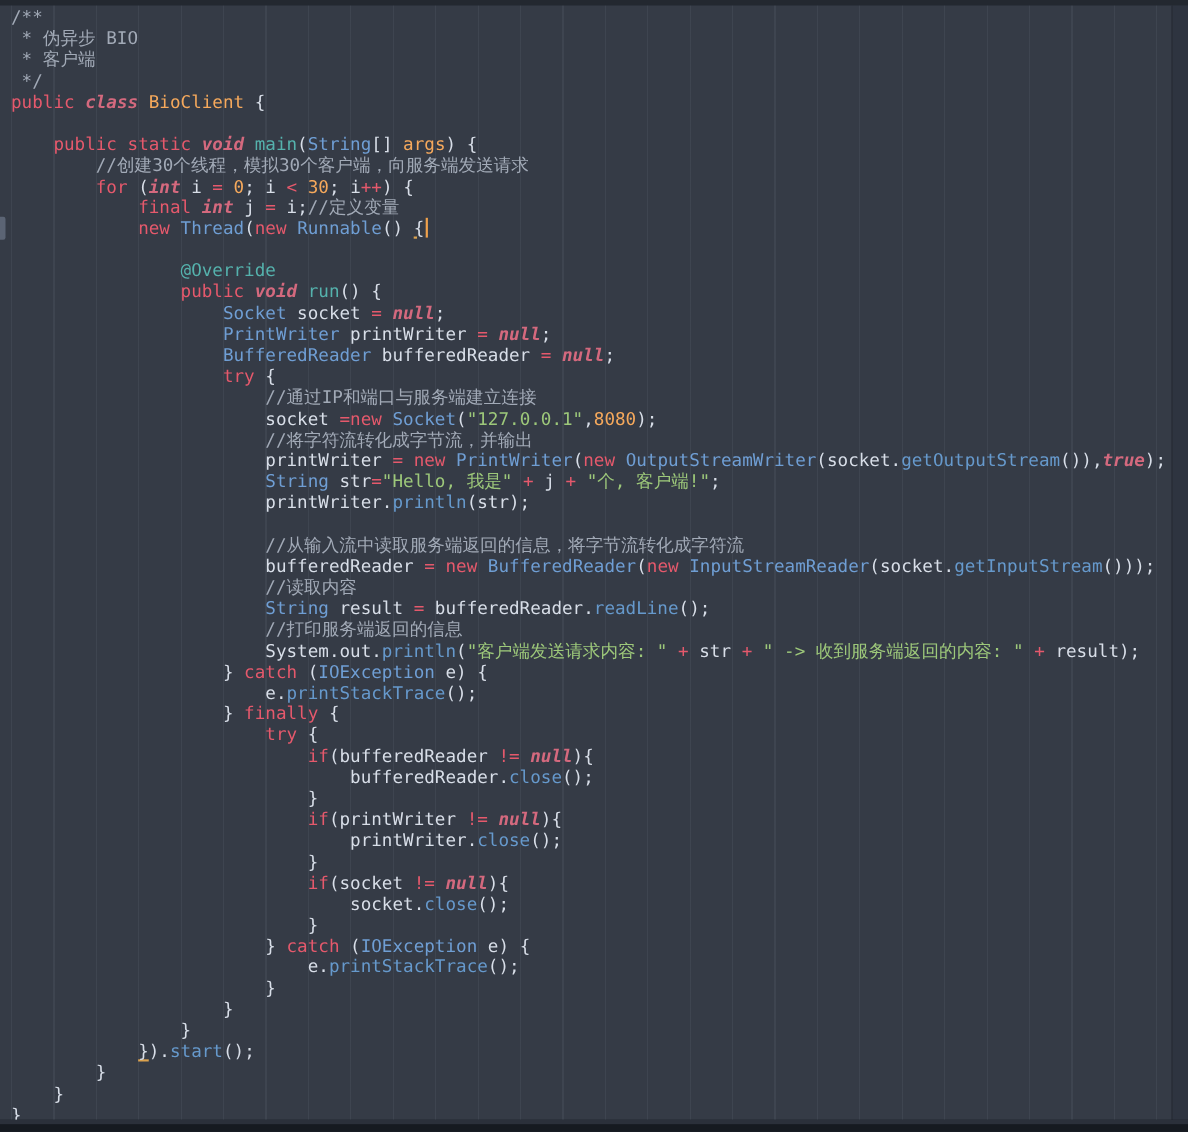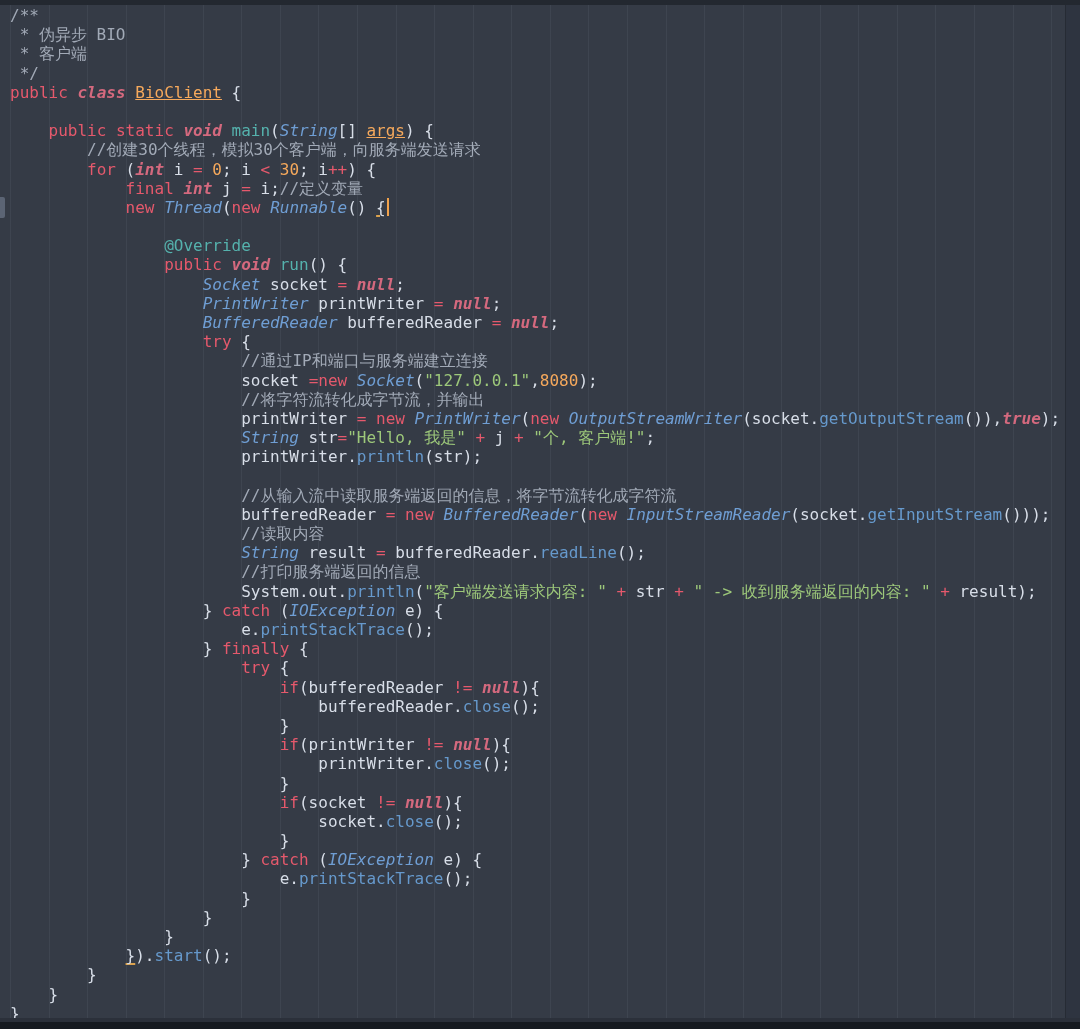--- a/index.html
+++ b/index.html
@@ -20,25 +20,25 @@
       transparent 1px,
       transparent 38.56px);
     background-position:10px 0;
     cursor:text;
   }
   .line{height:19.2px;min-height:19.2px;}
   .tk-txt {color:var(--c-txt,#d8dee8);}
   .tk-com {color:var(--c-com,#a2aab7);}
   .tk-kw  {color:var(--c-kw,#e5596c);}
   .tk-it  {color:var(--c-it,#d4697e);font-style:italic;font-weight:bold;}
-  .tk-type{color:var(--c-type,#6f9ed4);font-style:italic;}
+  .tk-type{color:var(--c-type,#6f9ed4);}
   .tk-call{color:var(--c-call,#6699cc);}
   .tk-fn  {color:var(--c-fn,#55b2ad);}
   .tk-num {color:var(--c-num,#f6a95c);}
-  .tk-cls {color:var(--c-num,#f6a95c);text-decoration:underline;}
+  .tk-cls {color:var(--c-num,#f6a95c);}
   .tk-str {color:var(--c-str,#9dc87a);}
   .tk-brk {color:var(--c-txt,#d8dee8);
            text-decoration:underline;
            text-decoration-color:var(--c-brkline,#dba24e);
            text-decoration-thickness:2px;
            text-underline-offset:2px;}
   .cursor{display:inline-block;width:2.5px;height:18px;
           background:var(--c-cursor,#f0a24c);
           vertical-align:-3px;margin-left:1px;}
   #top-edge{position:absolute;left:0;top:0;width:1080px;height:5px;

